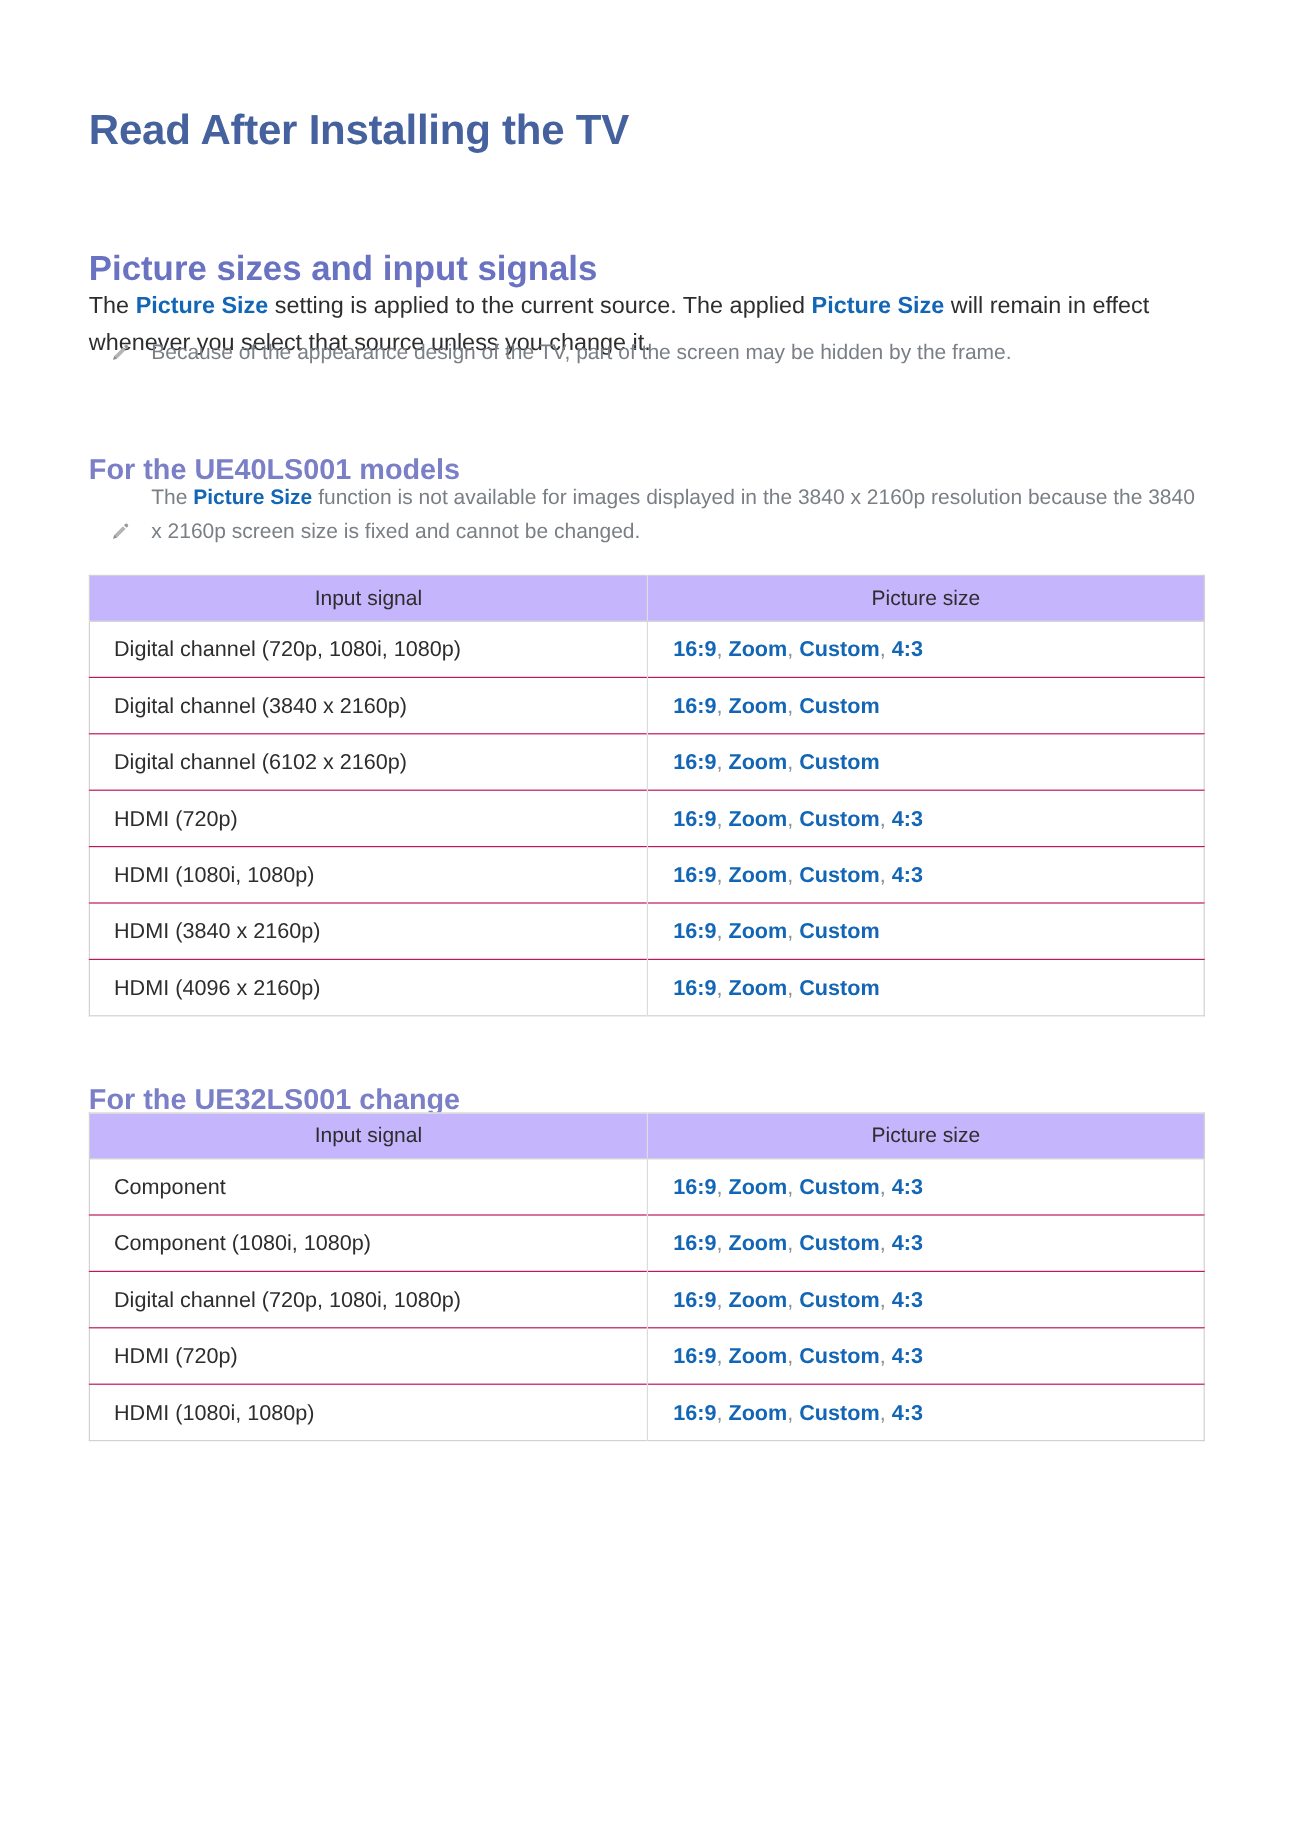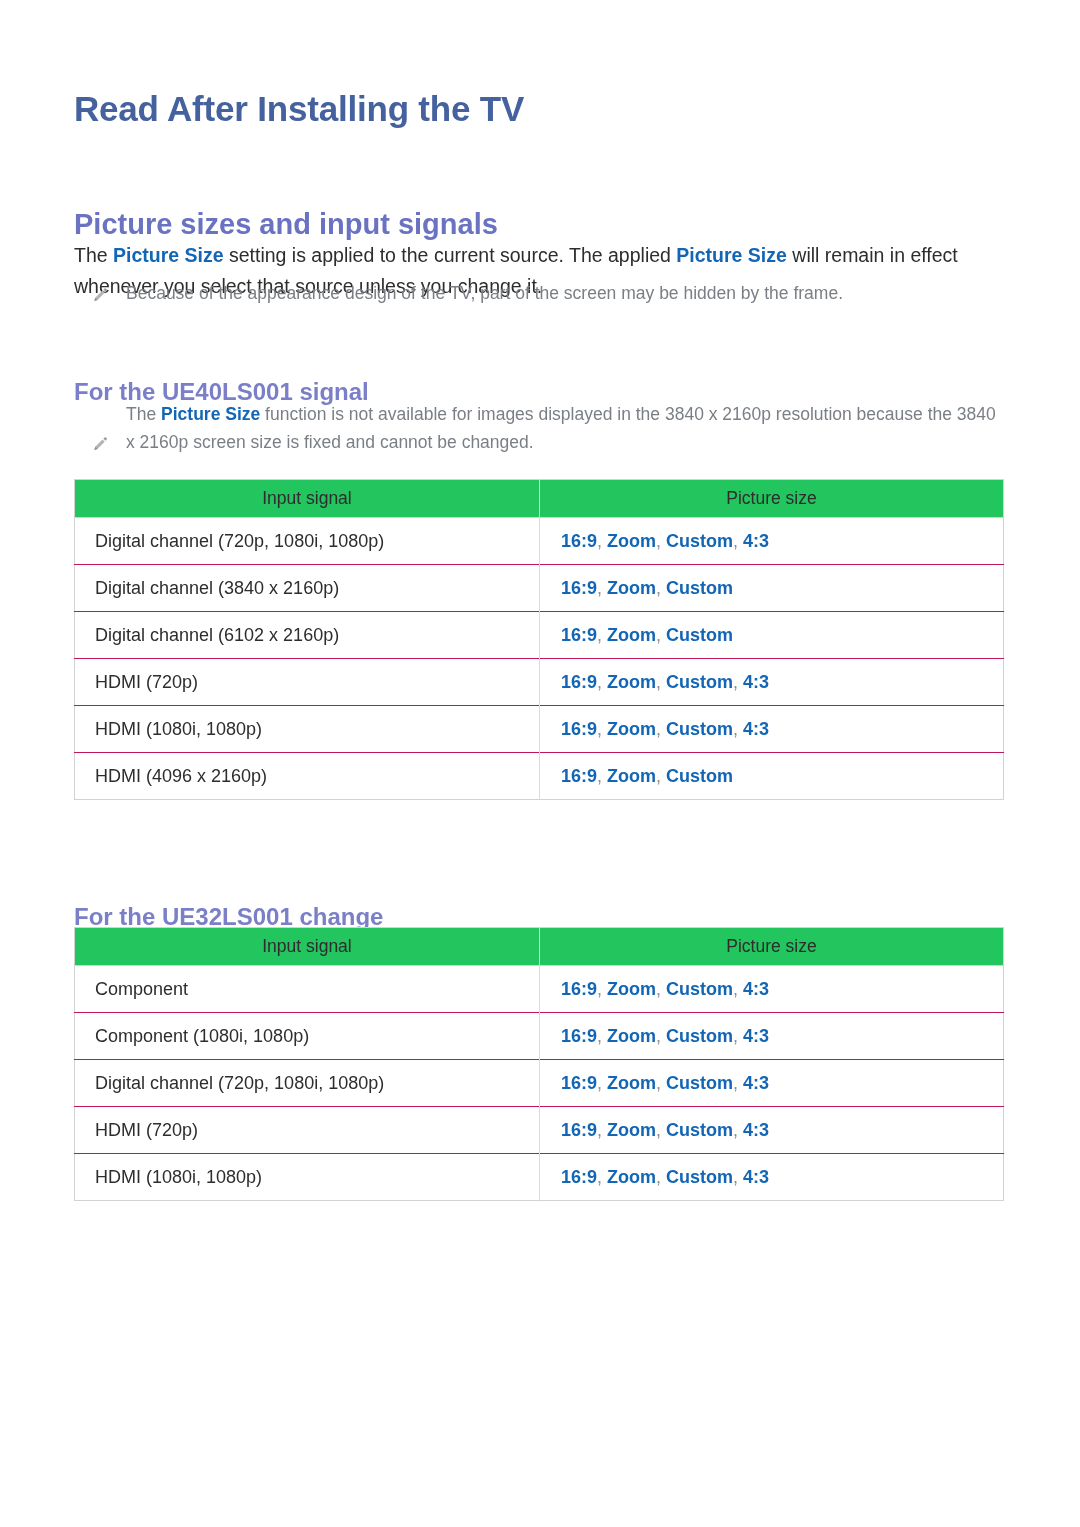--- a/index.html
+++ b/index.html
@@ -107,21 +107,21 @@
     border: 1px solid #d2d2d2;
     background: #ffffff;
   }
   #tbl-ue40 { top: 479px; }
   #tbl-ue32 { top: 927px; }
 
   .tbl col.c1 { width: 465px; }
   .tbl col.c2 { width: 464px; }
 
   .tbl th {
-    background: #22c55e;
+    background: #c4b5fd;
     color: #2d2d2d;
     font-size: 17.5px;
     font-weight: normal;
     text-align: center;
     height: 37px;
     padding: 0;
     border-right: 1px solid #dedede;
     border-bottom: 1px solid #d2d2d2;
   }
   .tbl th:last-child { border-right: none; }
@@ -164,21 +164,21 @@
     <span class="pencil">
       <svg width="17" height="17" viewBox="0 0 24 24" aria-hidden="true">
         <path d="M20.2 3.9a2.1 2.1 0 0 0-3 0l-1.2 1.2 3.1 3.1 1.2-1.2a2.1 2.1 0 0 0 0-3z" fill="#9a9a9a"></path>
         <path d="M14.8 6.4 4.6 16.6l-1.3 4.4 4.4-1.3L17.9 9.5z" fill="#b4b4b4"></path>
         <path d="M4.6 16.6l-1.3 4.4 4.4-1.3z" fill="#8d8d8d"></path>
       </svg>
     </span>
     <span class="note-text">Because of the appearance design of the TV, part of the screen may be hidden by the frame.</span>
   </div>
 
-  <h3 class="sub-title" id="sub-ue40">For the UE40LS001 signal</h3>
+  <h3 class="sub-title" id="sub-ue40">For the UE40LS001 models</h3>
 
   <div class="note" id="note-4k">
     <span class="pencil">
       <svg width="17" height="17" viewBox="0 0 24 24" aria-hidden="true">
         <path d="M20.2 3.9a2.1 2.1 0 0 0-3 0l-1.2 1.2 3.1 3.1 1.2-1.2a2.1 2.1 0 0 0 0-3z" fill="#9a9a9a"></path>
         <path d="M14.8 6.4 4.6 16.6l-1.3 4.4 4.4-1.3L17.9 9.5z" fill="#b4b4b4"></path>
         <path d="M4.6 16.6l-1.3 4.4 4.4-1.3z" fill="#8d8d8d"></path>
       </svg>
     </span>
     <span class="note-text"><span>The </span><span class="kw">Picture Size</span><span> function is not available for images displayed in the 3840 x 2160p resolution because the 3840 x 2160p screen size is fixed and cannot be changed.</span></span>
@@ -210,20 +210,24 @@
         </tr>
         <tr>
           <td>HDMI (720p)</td>
           <td class="val"><span>16:9</span><span class="sep">, </span><span>Zoom</span><span class="sep">, </span><span>Custom</span><span class="sep">, </span><span>4:3</span></td>
         </tr>
         <tr>
           <td>HDMI (1080i, 1080p)</td>
           <td class="val"><span>16:9</span><span class="sep">, </span><span>Zoom</span><span class="sep">, </span><span>Custom</span><span class="sep">, </span><span>4:3</span></td>
         </tr>
         <tr>
+          <td>HDMI (3840 x 2160p)</td>
+          <td class="val"><span>16:9</span><span class="sep">, </span><span>Zoom</span><span class="sep">, </span><span>Custom</span></td>
+        </tr>
+        <tr>
           <td>HDMI (4096 x 2160p)</td>
           <td class="val"><span>16:9</span><span class="sep">, </span><span>Zoom</span><span class="sep">, </span><span>Custom</span></td>
         </tr>
       </tbody>
   </table>
 
   <h3 class="sub-title" id="sub-ue32">For the UE32LS001 change</h3>
 
   <table class="tbl" id="tbl-ue32">
     <colgroup>

